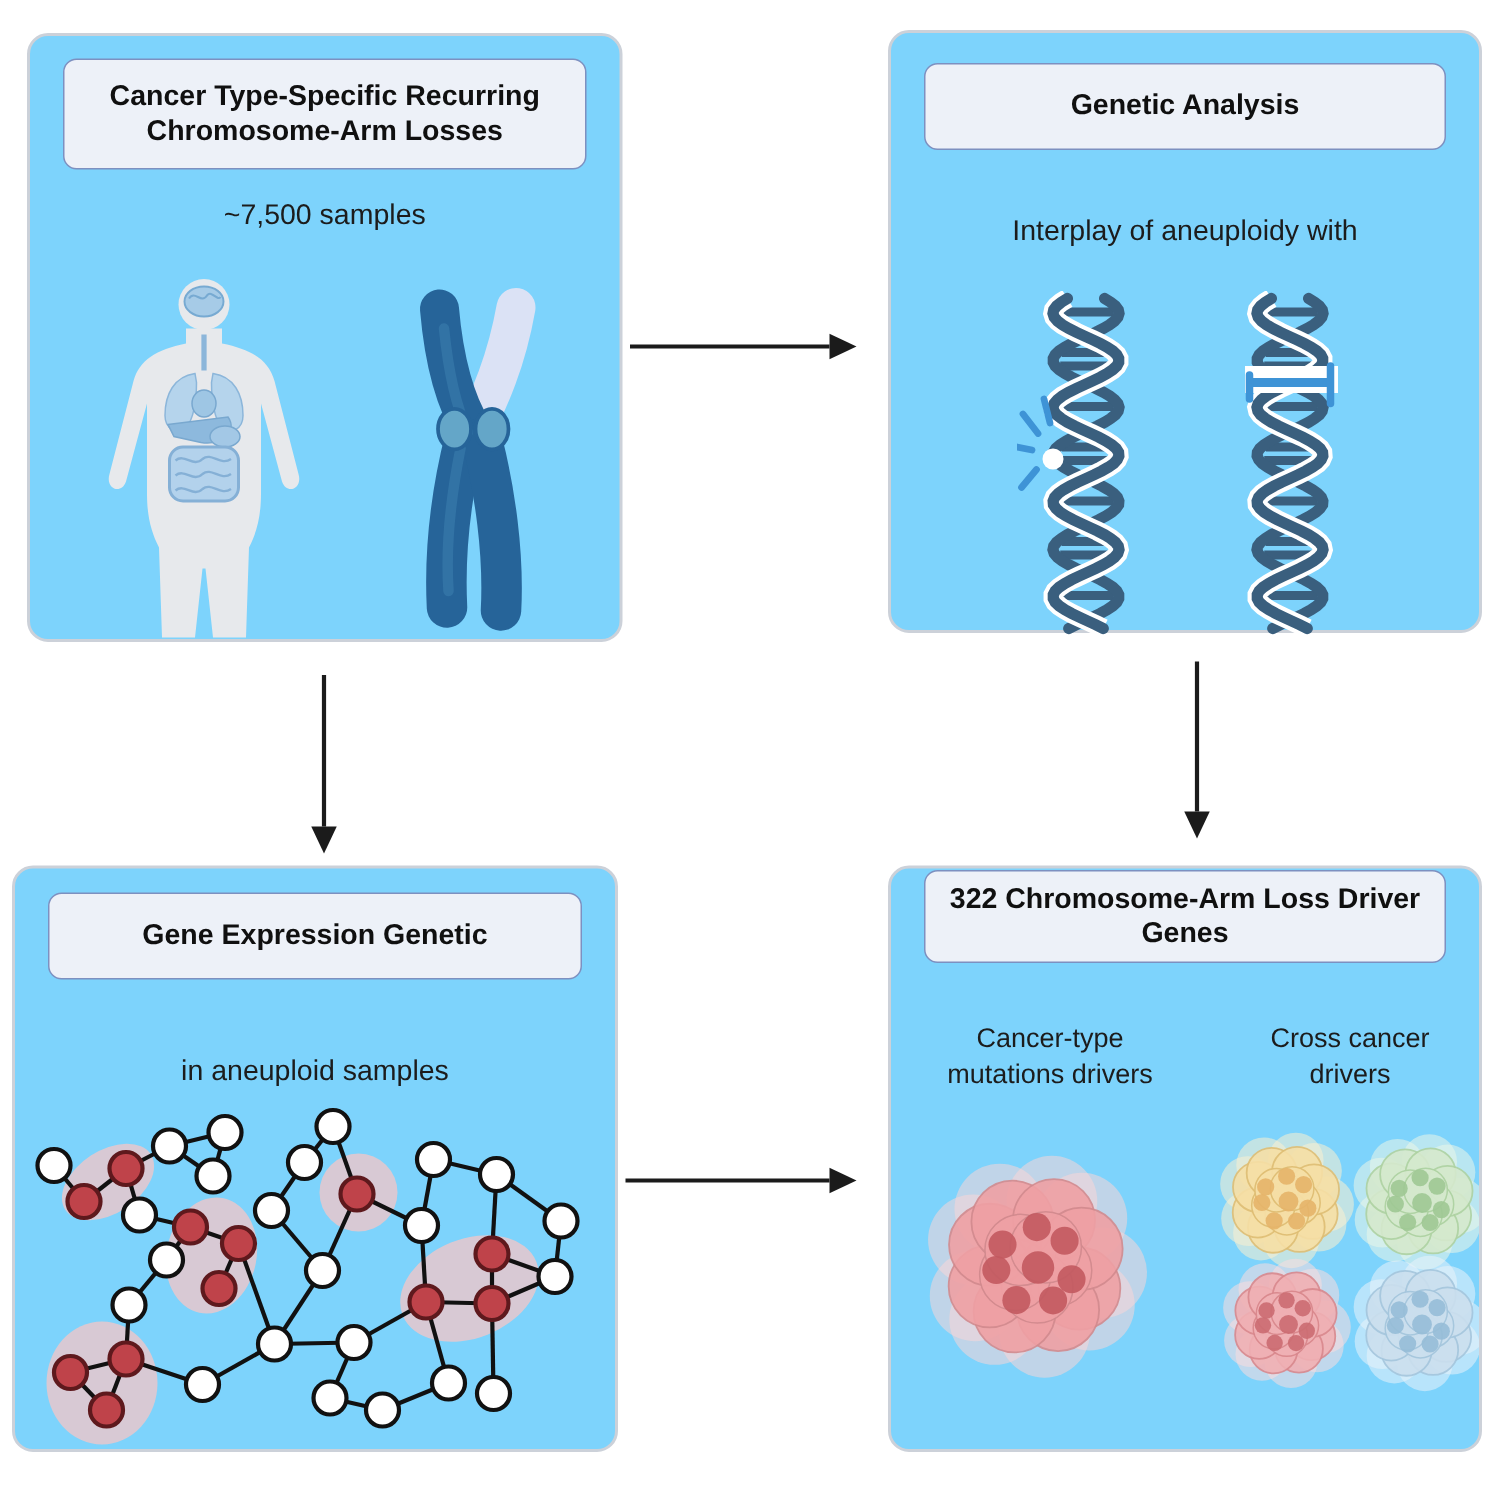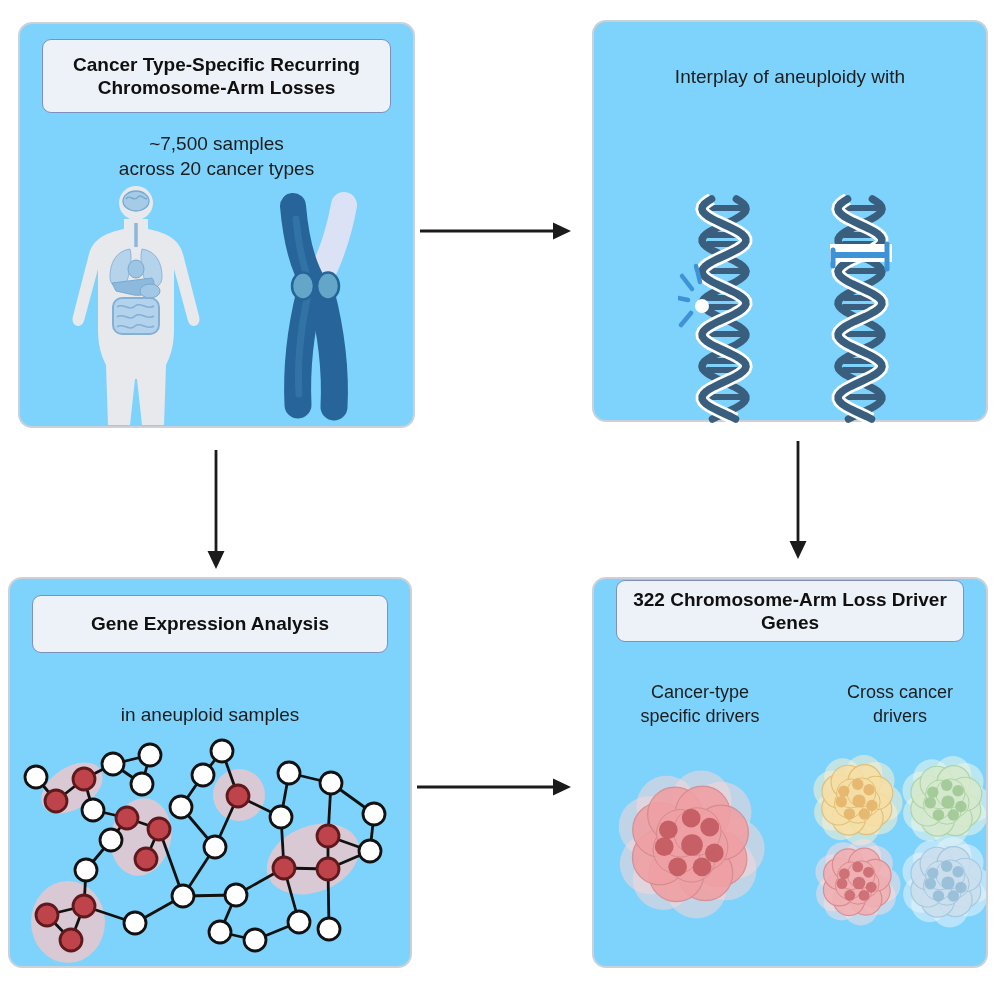--- a/index.html
+++ b/index.html
@@ -30,21 +30,20 @@
 <body>
 
 <div class="canvas">
 
   <section class="panel" id="panel-top-left">
     <div class="header-box">
       <h2>Cancer Type-Specific Recurring Chromosome-Arm Losses</h2>
     </div>
     <p class="subtitle">
       <span>~7,500 samples</span><br>
-      <span>across 20 cancer types</span>
     </p>
 
     <svg class="art" style="left:26px;top:155px;" width="180" height="250" viewBox="0 0 180 250">
       <circle cx="90" cy="24" r="17" fill="#e7e9ec"></circle>
       <path fill="#e7e9ec" d="M78,40 L78,50 C58,54 47,61 43,75 L27,137 C24,147 35,151 38,142 L52,90 L52,150
                C52,166 55,176 60,186 L62,246 L84,246 L89,200 L91,200 L96,246 L118,246 L120,186
                C125,176 128,166 128,150 L128,90 L142,142 C145,151 156,147 153,137 L137,75
                C133,61 122,54 102,50 L102,40 Z"></path>
       <g>
         <ellipse cx="90" cy="22" rx="13" ry="10" fill="#a6cbe7" stroke="#77aad2" stroke-width="1.3"></ellipse>
@@ -68,20 +67,23 @@
       <path d="M50,103 C42,135 36,175 38,216" fill="none" stroke="#266499" stroke-width="27" stroke-linecap="round"></path>
       <path d="M61,103 C70,138 76,180 74,218" fill="none" stroke="#266499" stroke-width="27" stroke-linecap="round"></path>
       <path d="M52,99 C45,84 39,60 36,30" fill="none" stroke="#3d7fae" stroke-width="7" stroke-linecap="round" opacity="0.55"></path>
       <path d="M47,110 C41,140 37,175 39,205" fill="none" stroke="#3d7fae" stroke-width="7" stroke-linecap="round" opacity="0.55"></path>
       <ellipse cx="43" cy="97" rx="11" ry="13.5" fill="#64a6c8" stroke="#266499" stroke-width="2.5"></ellipse>
       <ellipse cx="68" cy="97" rx="11" ry="13.5" fill="#64a6c8" stroke="#266499" stroke-width="2.5"></ellipse>
     </svg>
   </section>
 
   <section class="panel" id="panel-top-right">
+    <div class="header-box">
+      <h2>Genetic Analysis</h2>
+    </div>
     <p class="subtitle">
       <span>Interplay of aneuploidy with</span><br>
     </p>
     <svg id="dna-left" class="art" style="left:84px;top:172px;" width="92" height="230" viewBox="0 0 92 230">
         <line x1="64.43051409331302" y1="14" x2="27.56948590668697" y2="14" stroke="#3a5f7e" stroke-width="6"></line>
         <line x1="29.981074135860396" y1="41" x2="62.018925864139604" y2="41" stroke="#3a5f7e" stroke-width="6"></line>
         <line x1="28.80828702911596" y1="50" x2="63.19171297088404" y2="50" stroke="#3a5f7e" stroke-width="6"></line>
         <line x1="64.43051409331302" y1="77" x2="27.56948590668697" y2="77" stroke="#3a5f7e" stroke-width="6"></line>
         <line x1="29.9810741358604" y1="104" x2="62.018925864139604" y2="104" stroke="#3a5f7e" stroke-width="6"></line>
         <line x1="28.80828702911596" y1="113" x2="63.19171297088404" y2="113" stroke="#3a5f7e" stroke-width="6"></line>
@@ -118,21 +120,21 @@
         <g>
           <line x1="19" y1="61" x2="73" y2="61" stroke="#3e93d6" stroke-width="6"></line>
           <line x1="19" y1="56" x2="19" y2="72" stroke="#3e93d6" stroke-width="5" stroke-linecap="round"></line>
           <line x1="73" y1="50" x2="73" y2="75" stroke="#3e93d6" stroke-width="5" stroke-linecap="round"></line>
         </g>
       </svg>
   </section>
 
   <section class="panel" id="panel-bottom-left">
     <div class="header-box">
-      <h2>Gene Expression Analysis</h2>
+      <h2>Gene Expression Genetic</h2>
     </div>
     <p class="subtitle">
       <br>
       <span>in aneuploid samples</span>
     </p>
     <svg id="network-svg" class="art" style="left:0;top:0;" width="400" height="387" viewBox="0 0 400 387">
         <ellipse cx="62" cy="209" rx="34" ry="21" transform="rotate(-33 62 209)" fill="#efc7c9" opacity="0.8"></ellipse>
         <ellipse cx="131" cy="258" rx="30" ry="39" transform="rotate(12 131 258)" fill="#efc7c9" opacity="0.8"></ellipse>
         <ellipse cx="58" cy="343" rx="37" ry="41" transform="rotate(0 58 343)" fill="#efc7c9" opacity="0.8"></ellipse>
         <ellipse cx="229" cy="216" rx="26" ry="26" transform="rotate(0 229 216)" fill="#efc7c9" opacity="0.8"></ellipse>
@@ -217,21 +219,21 @@
         <circle cx="319" cy="350" r="11" fill="#ffffff" stroke="#111111" stroke-width="2.8"></circle>
       </svg>
   </section>
 
   <section class="panel" id="panel-bottom-right">
     <div class="header-box">
       <h2>322 Chromosome-Arm Loss Driver Genes</h2>
     </div>
     <div class="driver-label" id="driver-label-left">
       <span>Cancer-type</span><br>
-      <span>specific drivers</span>
+      <span>mutations drivers</span>
     </div>
     <div class="driver-label" id="driver-label-right">
       <span>Cross cancer</span><br>
       <span>drivers</span>
     </div>
     <svg id="clusters-svg" class="art" style="left:0;top:0;" width="392" height="387" viewBox="0 0 392 387">
         <g>
           <circle cx="140.4051327949611" cy="269.5731588056691" r="30.24" fill="#f7d6d7" opacity="0.55"></circle>
           <circle cx="132.2695856326489" cy="291.0239650713712" r="30.24" fill="#f7d6d7" opacity="0.55"></circle>
           <circle cx="102.35153222330099" cy="309.18583074263023" r="30.24" fill="#f7d6d7" opacity="0.55"></circle>

